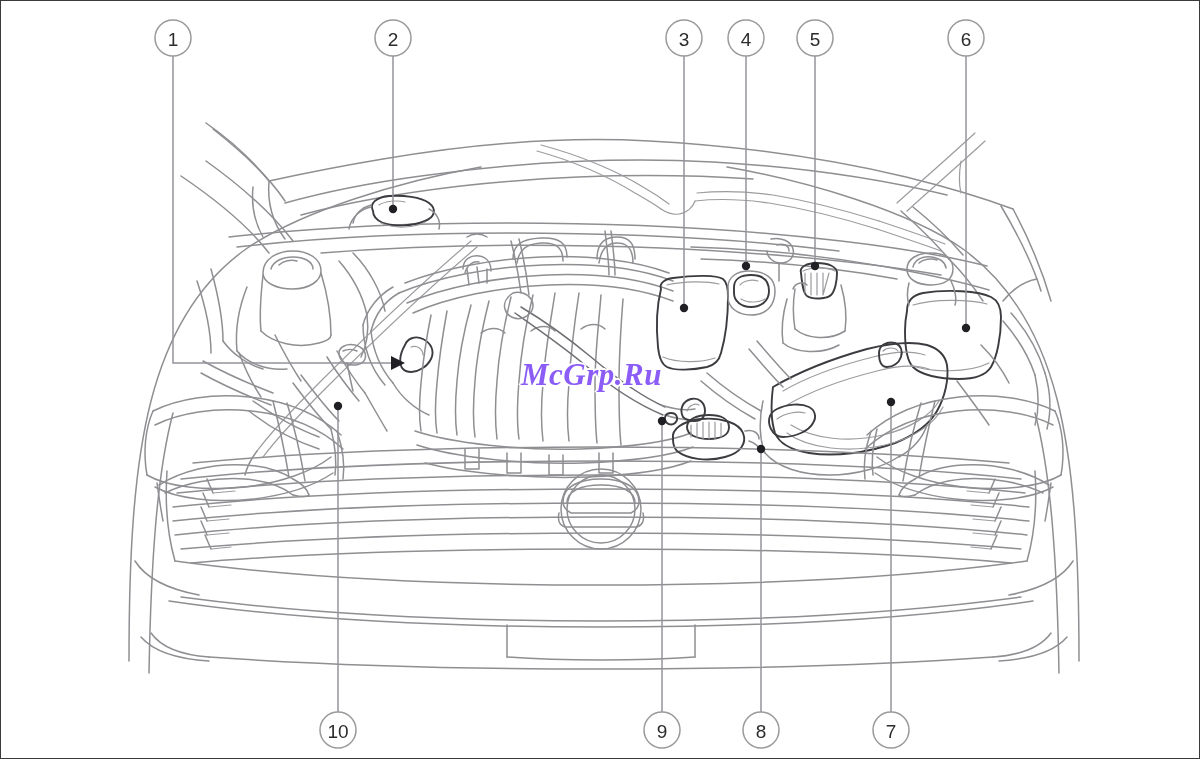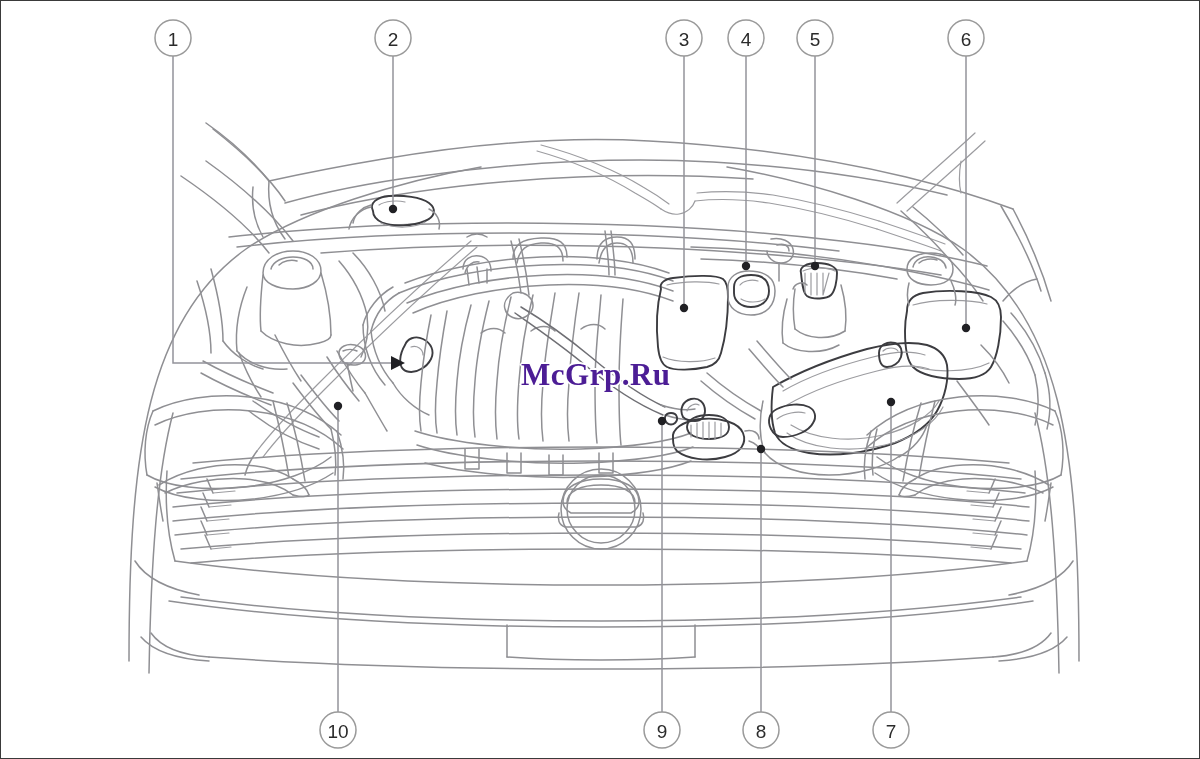--- a/index.html
+++ b/index.html
@@ -11,24 +11,25 @@
     background:#ffffff;
     border:1px solid #3a3a3a;
     box-sizing:border-box;
     overflow:hidden;
   }
   #art{position:absolute;left:0;top:0;width:1200px;height:759px;}
   .wm{
     position:absolute;
     left:520px; top:356px;
     font-family:"Liberation Serif", serif;
+    font-style:italic;
     font-weight:bold;
     font-size:31px;
     letter-spacing:0.5px;
-    color:#4c1d95;
+    color:#8b5cf6;
     text-shadow:
        1px 0 0 #fff, -1px 0 0 #fff, 0 1px 0 #fff, 0 -1px 0 #fff,
        1px 1px 0 #fff, -1px -1px 0 #fff, 1px -1px 0 #fff, -1px 1px 0 #fff,
        2px 0 0 #fff, -2px 0 0 #fff, 0 2px 0 #fff, 0 -2px 0 #fff;
     white-space:nowrap;
     user-select:none;
     pointer-events:none;
   }
 </style>
 </head>

